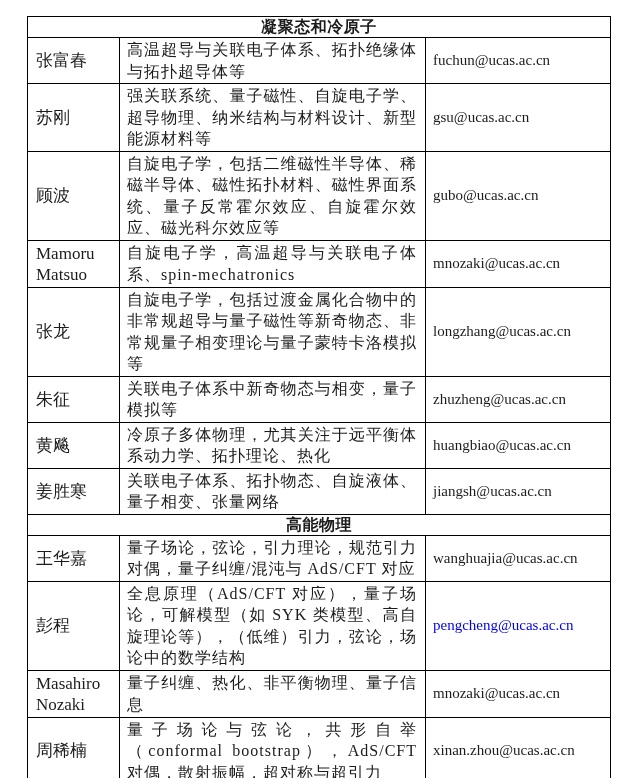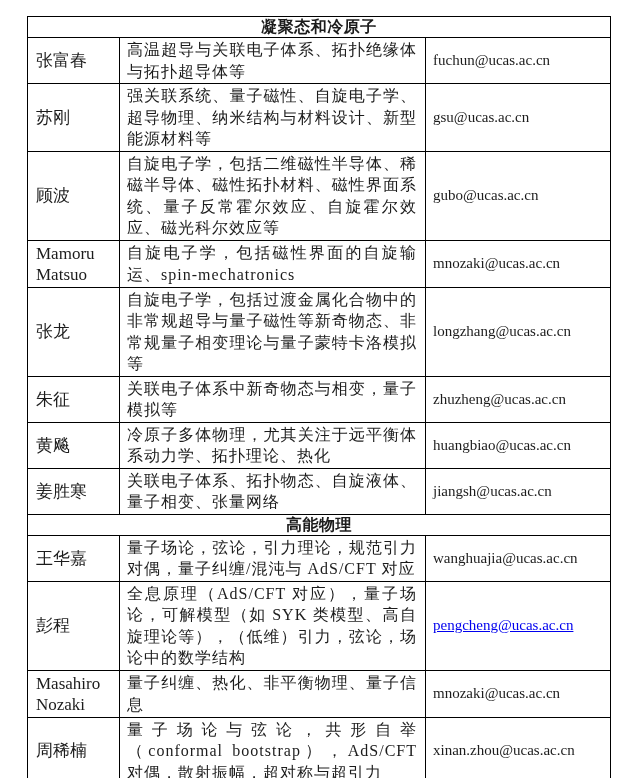--- a/index.html
+++ b/index.html
@@ -56,21 +56,20 @@
   }
   td.email {
     font-size: 15px;
     line-height: 19px;
     padding: 2px 2px 2px 7px;
     overflow: hidden;
     white-space: nowrap;
   }
   a.email-link {
     color: var(--link-color, #0000ee);
-    text-decoration: underline;
     cursor: pointer;
     text-align: center;
   }
   tr.h2 { height: 45px; }
   tr.h3 { height: 67px; }
   tr.h4 { height: 88px; }
 </style>
 </head>
 <body>
 
@@ -100,21 +99,21 @@
       </tr>
 
       <tr class="h4">
         <td class="name">顾波</td>
         <td class="desc">自旋电子学，包括二维磁性半导体、稀磁半导体、磁性拓扑材料、磁性界面系统、量子反常霍尔效应、自旋霍尔效应、磁光科尔效应等</td>
         <td class="email">gubo@ucas.ac.cn</td>
       </tr>
 
       <tr class="h2">
         <td class="name">Mamoru Matsuo</td>
-        <td class="desc">自旋电子学，包括磁性界面的自旋输运、spin-mechatronics</td>
+        <td class="desc">自旋电子学，高温超导与关联电子体系、spin-mechatronics</td>
         <td class="email">mnozaki@ucas.ac.cn</td>
       </tr>
 
       <tr class="h4">
         <td class="name">张龙</td>
         <td class="desc">自旋电子学，包括过渡金属化合物中的非常规超导与量子磁性等新奇物态、非常规量子相变理论与量子蒙特卡洛模拟等</td>
         <td class="email">longzhang@ucas.ac.cn</td>
       </tr>
 
       <tr class="h2">

